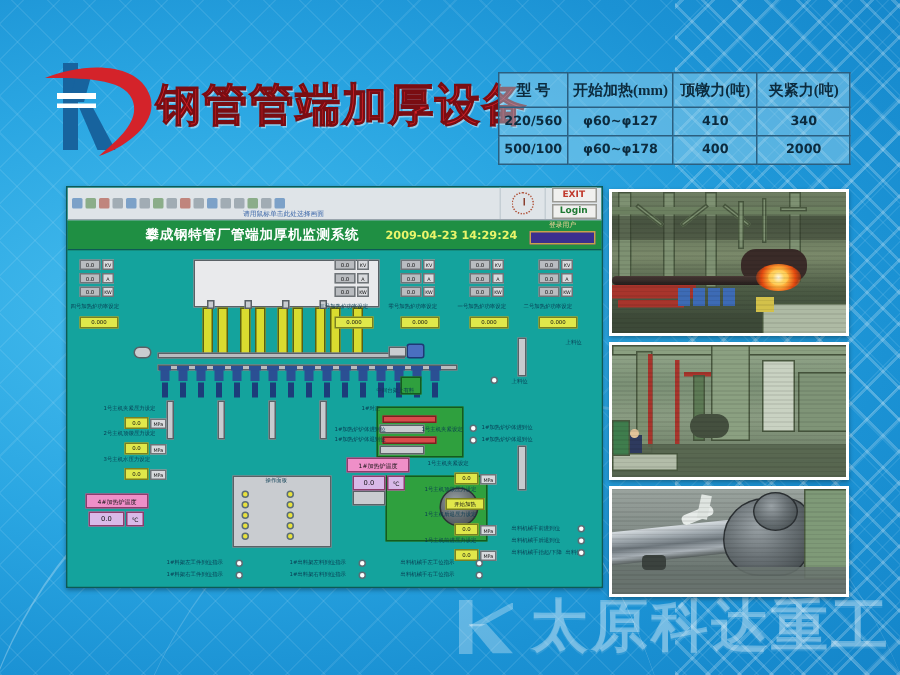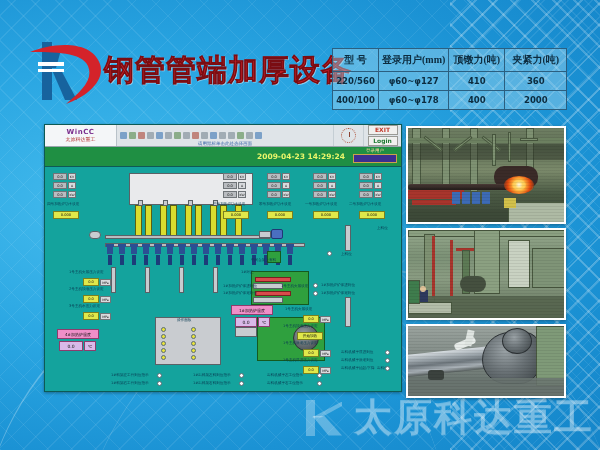--- a/index.html
+++ b/index.html
@@ -303,48 +303,44 @@
     <path d="M10 33 h26 v3 h-26 z" fill="#ffffff"></path>
     <path d="M2 16 C26 6, 64 4, 72 28 C78 46, 56 62, 38 68 C52 56, 66 44, 60 30 C54 16, 26 16, 2 16 Z" fill="#d4232a"></path>
   </svg>
   <div id="title-text">钢管管端加厚设备</div>
 </div>
 
 <table id="spec-table">
   <thead>
     <tr>
       <th>型  号</th>
-      <th>登录用户(mm)</th>
+      <th>开始加热(mm)</th>
       <th>顶镦力(吨)</th>
       <th>夹紧力(吨)</th>
     </tr>
   </thead>
   <tbody>
     <tr>
       <td>220/560</td>
       <td>φ60~φ127</td>
       <td>410</td>
-      <td>360</td>
+      <td>340</td>
     </tr>
     <tr>
-      <td>400/100</td>
+      <td>500/100</td>
       <td>φ60~φ178</td>
       <td>400</td>
       <td>2000</td>
     </tr>
   </tbody>
 </table>
 
 <div id="scada">
 
   <div id="sc-toolbar">
-    <div id="sc-brand">
-      <div class="wincc">WinCC</div>
-      <div class="sub">太原科达重工</div>
-    </div>
     <div id="sc-icons">
       <span class="ico b"></span>
       <span class="ico g"></span>
       <span class="ico r"></span>
       <span class="ico"></span>
       <span class="ico b"></span>
       <span class="ico"></span>
       <span class="ico g"></span>
       <span class="ico"></span>
       <span class="ico r"></span>
@@ -360,20 +356,21 @@
     <div id="sc-clock">
       <div class="face"></div>
     </div>
     <div id="sc-actions">
       <div class="sc-btn-exit">EXIT</div>
       <div class="sc-btn-login">Login</div>
     </div>
   </div>
 
   <div id="sc-titlebar">
+    <div id="sc-sys-title">攀成钢特管厂管端加厚机监测系统</div>
     <div id="sc-datetime">2009-04-23  14:29:24</div>
     <div id="sc-user">
       <div class="lbl">登录用户</div>
       <div class="box"></div>
     </div>
   </div>
 
   <div id="mimic">
 
     <div class="furnace-body" style="left:84px; top:6px; width:124px; height:32px;"></div>

